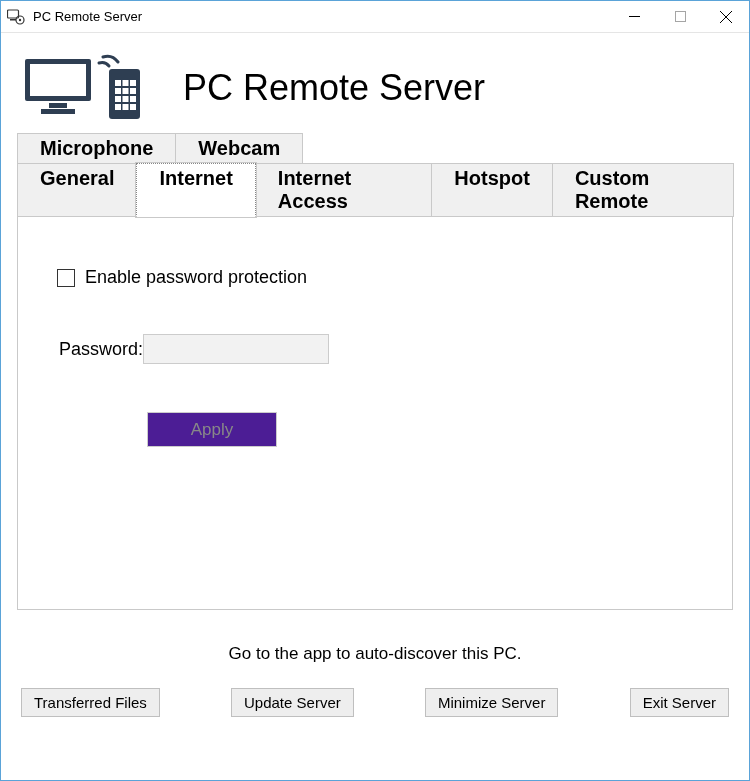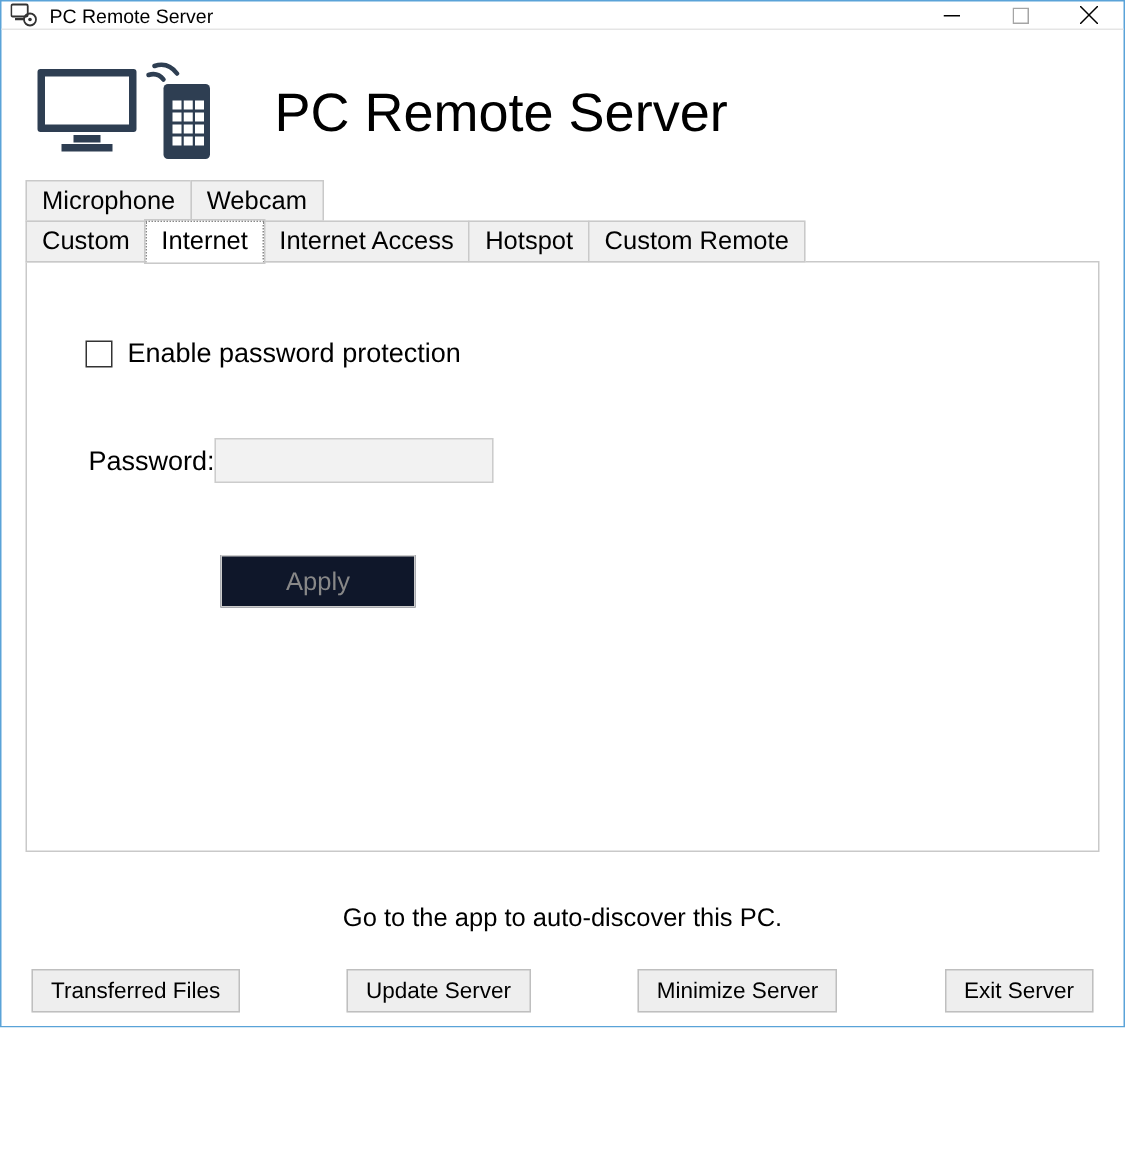--- a/index.html
+++ b/index.html
@@ -1,19 +1,19 @@
 <!DOCTYPE html>
 <html><head>
   <meta charset="utf-8">
   <style>
     * { box-sizing: border-box; margin: 0; padding: 0; }
     body { font-family: "Segoe UI", Tahoma, sans-serif; font-size: 15px; color: #000; }
     .window {
       width: 750px;
-      height: 685px;
+      height: 781px;
       border: 1px solid #5aa3d8;
       background: #fff;
       display: flex;
       flex-direction: column;
     }
     .titlebar {
       height: 32px;
       display: flex;
       align-items: center;
       border-bottom: 1px solid #e5e5e5;
@@ -33,44 +33,45 @@
       padding: 20px 22px 10px 22px;
       gap: 40px;
     }
     .header-logo { width:120px; height:70px; display:flex; align-items:center; justify-content:flex-start; }
     .header-title { font-size: 36px; font-weight: 400; }
     .tabs-area { padding: 0 16px; }
     .tab-row { display:flex; }
     .tab {
       border: 1px solid #c9c9c9;
       background: #f0f0f0;
-      padding: 3px 10px;
-      font-size: 17px;
+      padding: 3px 22px;
+      font-size: 20px;
       margin-right: -1px;
       margin-bottom: -1px;
       position: relative;
+      font-weight: bold;
     }
     .tab.active {
       background: #fff;
       border: 1px dotted #888;
       outline: 1px solid #c9c9c9;
       z-index: 2;
       border-bottom: 1px solid #fff;
     }
     .tab-content {
       border: 1px solid #c9c9c9;
       background: #fff;
       height: 394px;
       padding: 50px 39px;
     }
     .check-row { display:flex; align-items:center; gap:10px; font-size:18px; margin-bottom: 46px; }
     .checkbox { width:18px; height:18px; border:1px solid #333; }
     .pw-row { display:flex; align-items:center; font-size:18px; margin-bottom: 48px; margin-left: 2px; }
     .pw-input { width: 186px; height: 30px; border:1px solid #ccc; background:#f2f2f2; }
-    .apply-btn { width:130px; height:35px; border:1px solid #ccc; background:#0f172a; color:#888; display:flex; align-items:center; justify-content:center; font-size:17px; margin-left:90px; }
+    .apply-btn { width:130px; height:35px; border:1px solid #ccc; background:#4c1d95; color:#888; display:flex; align-items:center; justify-content:center; font-size:17px; margin-left:90px; }
     .discover { text-align:center; font-size:17px; margin-top: 34px; }
     .bottom-row { display:flex; padding: 24px 20px 20px 20px; justify-content: space-between; }
     .bottom-btn { border:1px solid #bfbfbf; background:#eeeeee; padding: 5px 12px; font-size:15px; }
   </style>
 </head>
 <body>
 
 <div class="window">
 
   <div class="titlebar">
@@ -129,21 +130,21 @@
     </span>
     <div class="header-title">PC Remote Server</div>
   </div>
 
   <div class="tabs-area">
     <div class="tab-row">
       <div class="tab"><span>Microphone</span></div>
       <div class="tab"><span>Webcam</span></div>
     </div>
     <div class="tab-row">
-      <div class="tab"><span>Custom</span></div>
+      <div class="tab"><span>General</span></div>
       <div class="tab active"><span>Internet</span></div>
       <div class="tab"><span>Internet Access</span></div>
       <div class="tab"><span>Hotspot</span></div>
       <div class="tab"><span>Custom Remote</span></div>
     </div>
     <div class="tab-content">
       <div class="check-row">
         <span class="checkbox"></span>
         <span>Enable password protection</span>
       </div>

